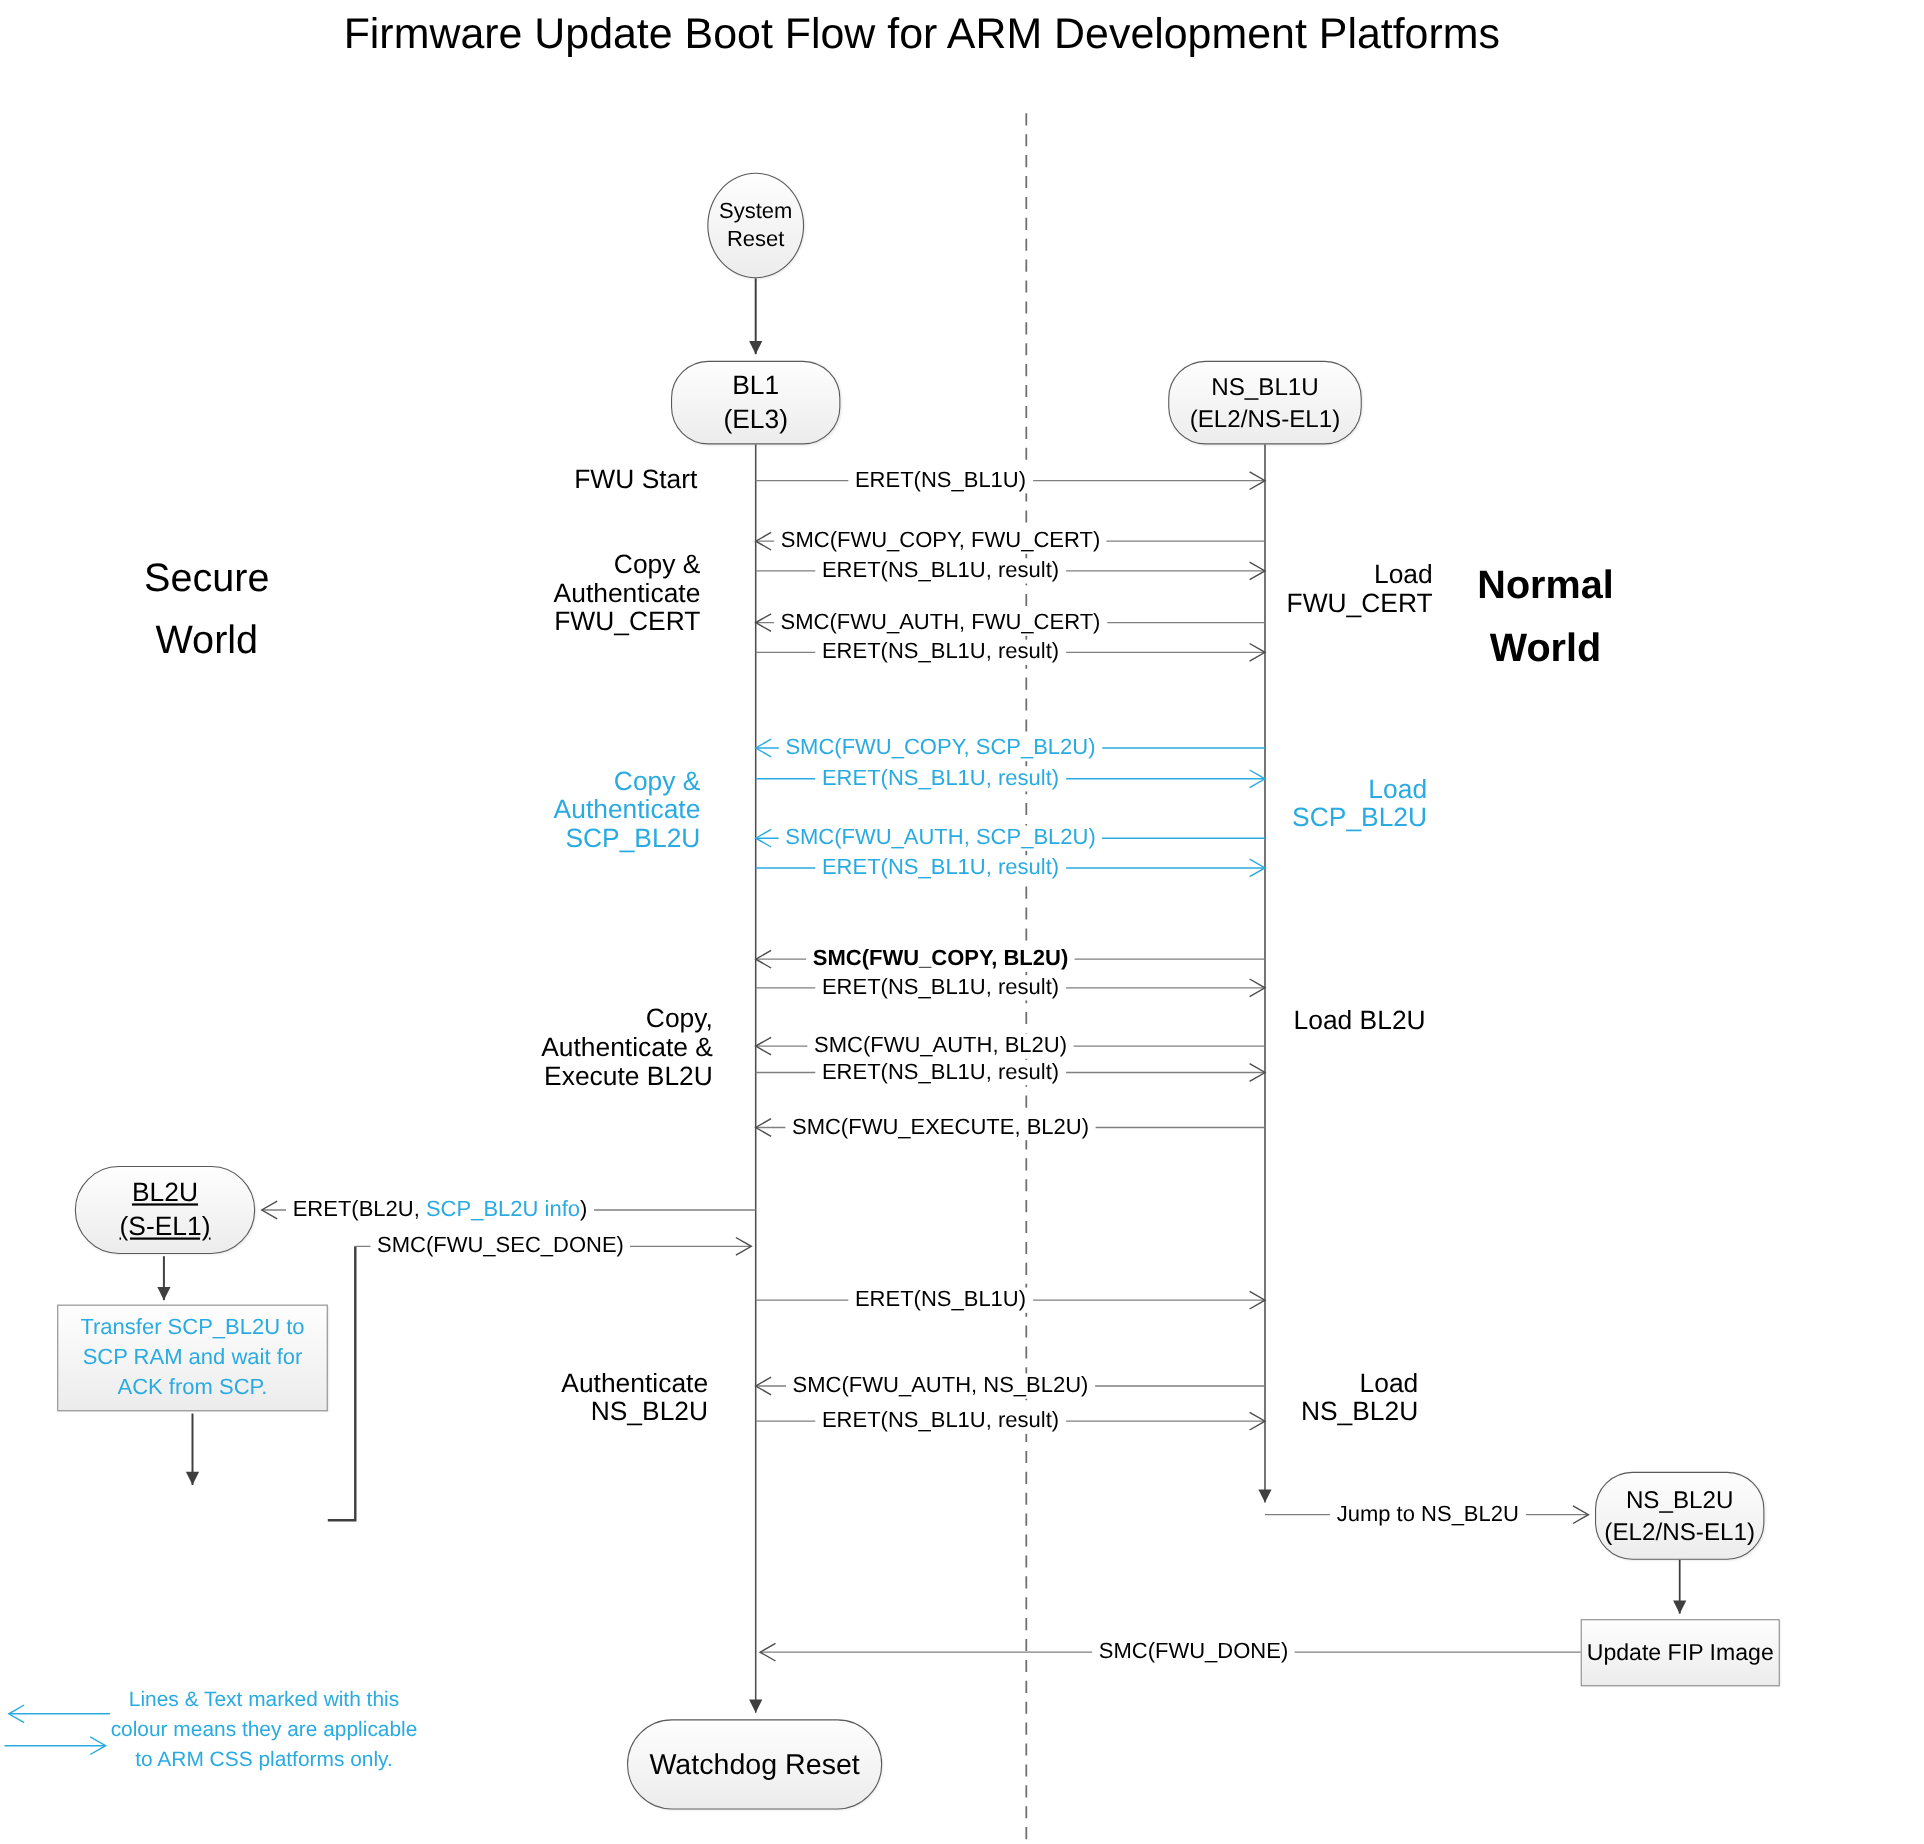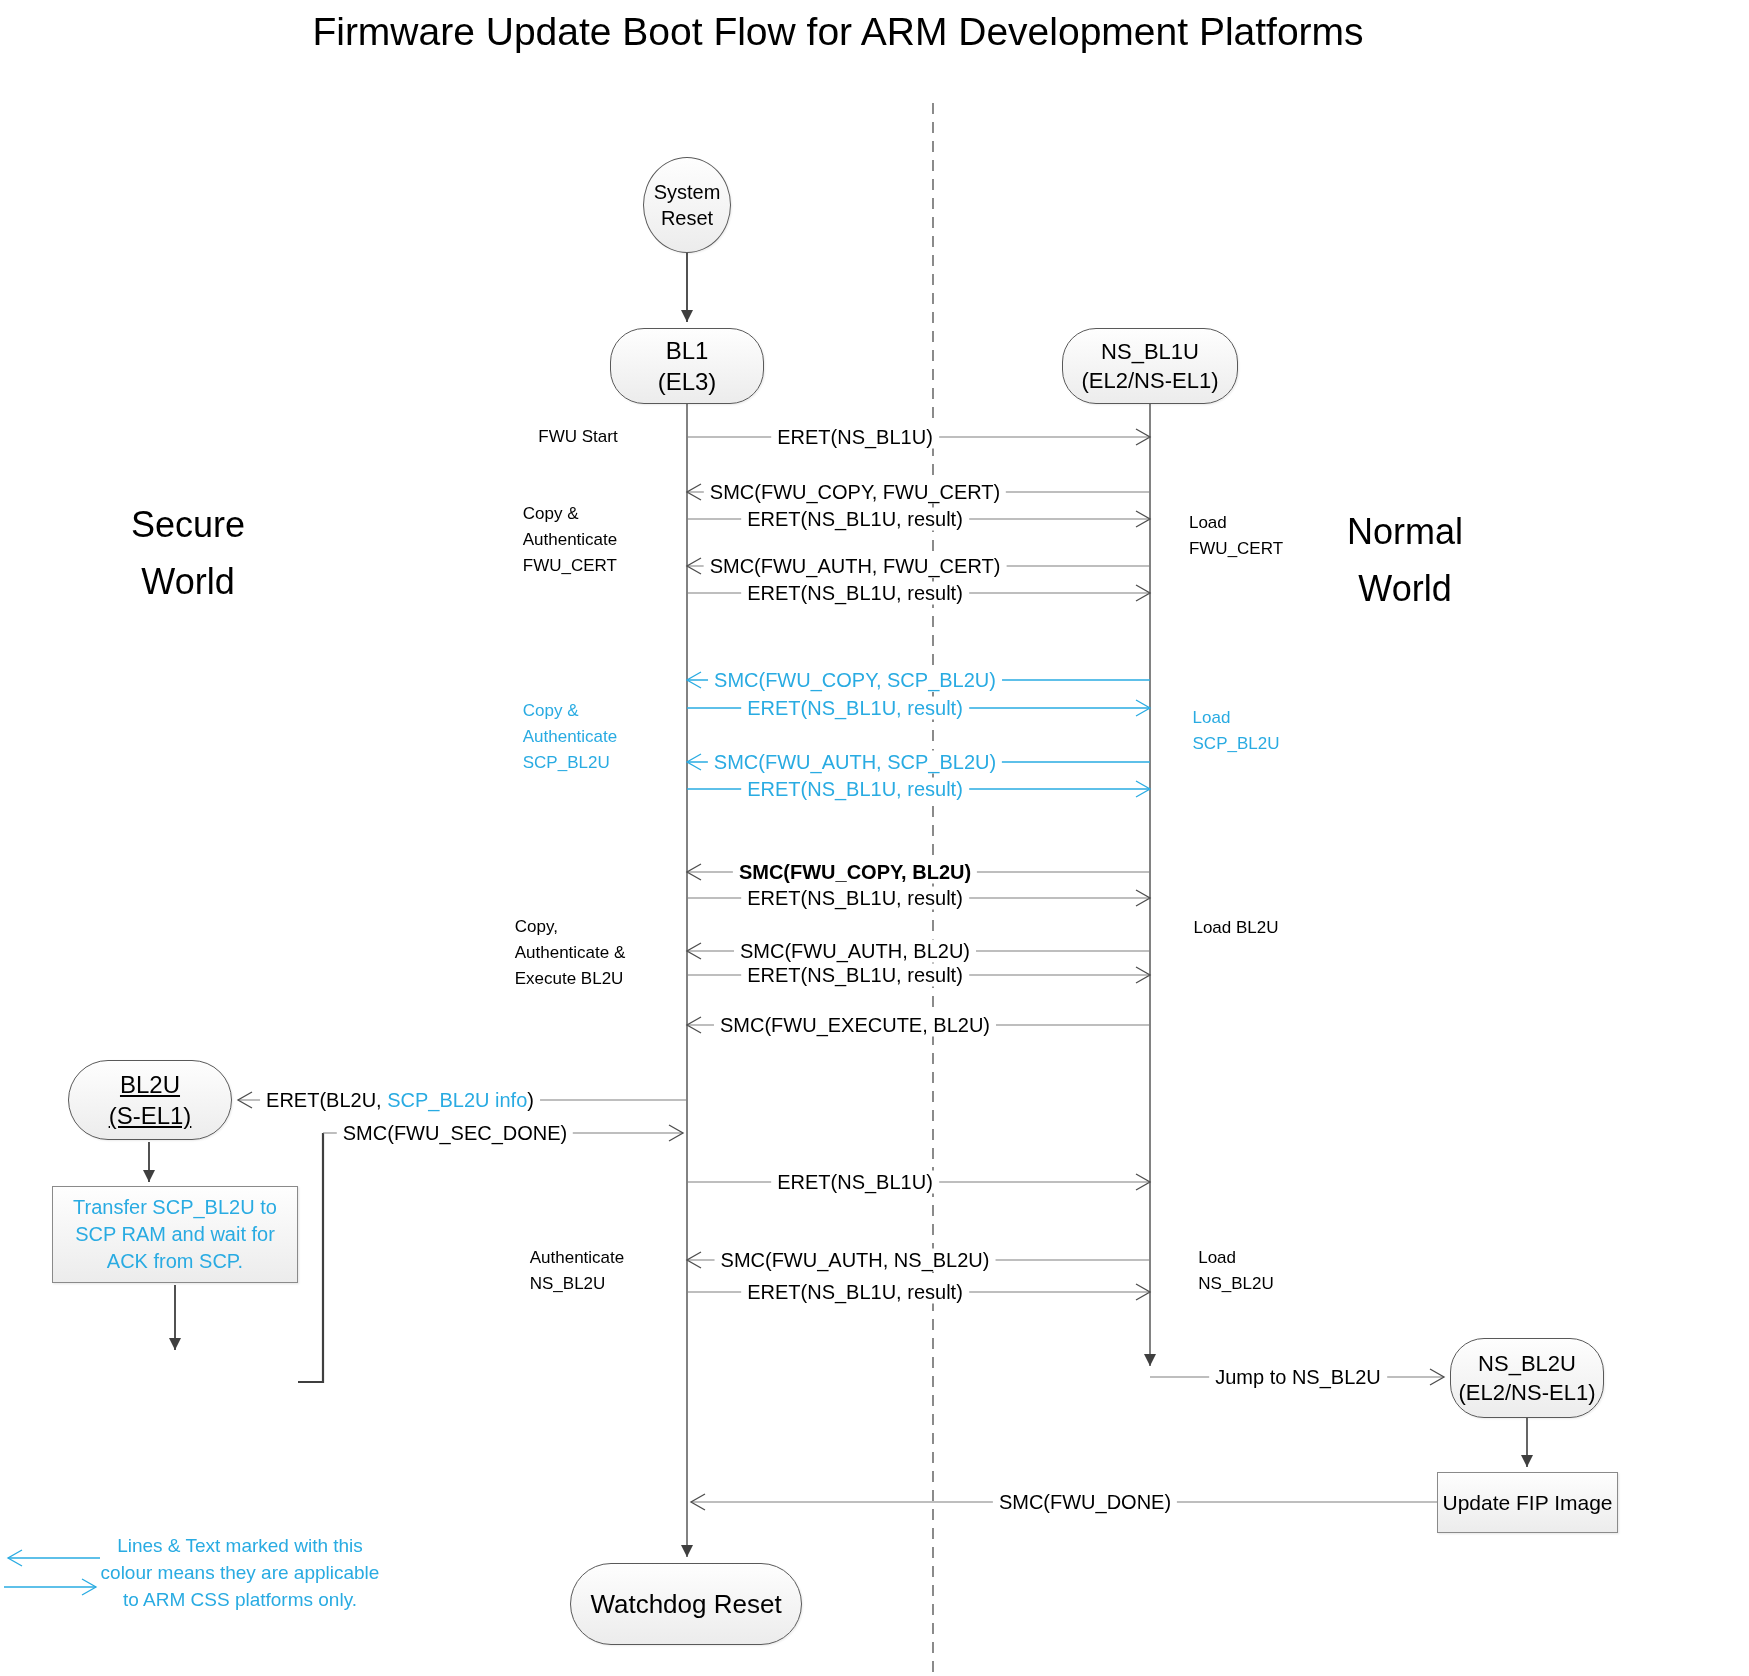--- a/index.html
+++ b/index.html
@@ -10,22 +10,22 @@
   .node{position:absolute;box-sizing:border-box;border:1.4px solid #595959;
         background:linear-gradient(180deg,#fefefe 0%,#ececec 100%);
         display:flex;flex-direction:column;align-items:center;justify-content:center;
         text-align:center;box-shadow:1px 1px 2px rgba(0,0,0,0.08);}
   .ellipse{border-radius:50%;}
   .stadium{border-radius:40px;}
   .rectbox{border:1.2px solid #8a8a8a;border-radius:0;box-shadow:1px 1px 2px rgba(0,0,0,0.10);}
   .node span{display:block;white-space:nowrap;}
   .mlbl{position:absolute;transform:translate(-50%,-50%);background:#fff;padding:0 6px;
         font-size:20px;white-space:nowrap;z-index:3;}
-  .slbl{position:absolute;transform:translate(-50%,-50%);font-size:17px;line-height:26px;
-        text-align:left;white-space:nowrap;z-index:3;}
+  .slbl{position:absolute;transform:translate(-50%,-50%);font-size:24px;line-height:26px;
+        text-align:right;white-space:nowrap;z-index:3;}
   .blue{color:#29ABE2;}
   .legend-text{position:absolute;transform:translateX(-50%);font-size:19px;line-height:27px;
         text-align:center;color:#29ABE2;white-space:nowrap;z-index:3;}
 </style>
 </head>
 <body>
 
 <div class="canvas">
 
   <svg class="wires" viewBox="0 0 1749 1676" xmlns="http://www.w3.org/2000/svg">
@@ -81,21 +81,21 @@
     <line x1="100" y1="1558" x2="8" y2="1558" stroke="#29ABE2" stroke-width="1.4" marker-end="url(#mOpenBlue)"></line>
     <line x1="4" y1="1587" x2="96" y2="1587" stroke="#29ABE2" stroke-width="1.4" marker-end="url(#mOpenBlue)"></line>
   </svg>
 
   <div class="title">Firmware Update Boot Flow for ARM Development Platforms</div>
 
   <div class="world" style="left:188px;top:553px;">
     <div>Secure</div>
     <div>World</div>
   </div>
-  <div class="world" style="left:1405px;top:560px;">
+  <div class="world" style="left:1405px;top:560px;font-weight:bold;">
     <div>Normal</div>
     <div>World</div>
   </div>
 
   <div class="node ellipse" style="left:643px;top:157px;width:88px;height:96px;font-size:20px;line-height:26px;">
     <span>System</span>
     <span>Reset</span>
   </div>
 
   <div class="node stadium" style="left:610px;top:328px;width:154px;height:76px;font-size:24px;line-height:31px;border-radius:34px;">

